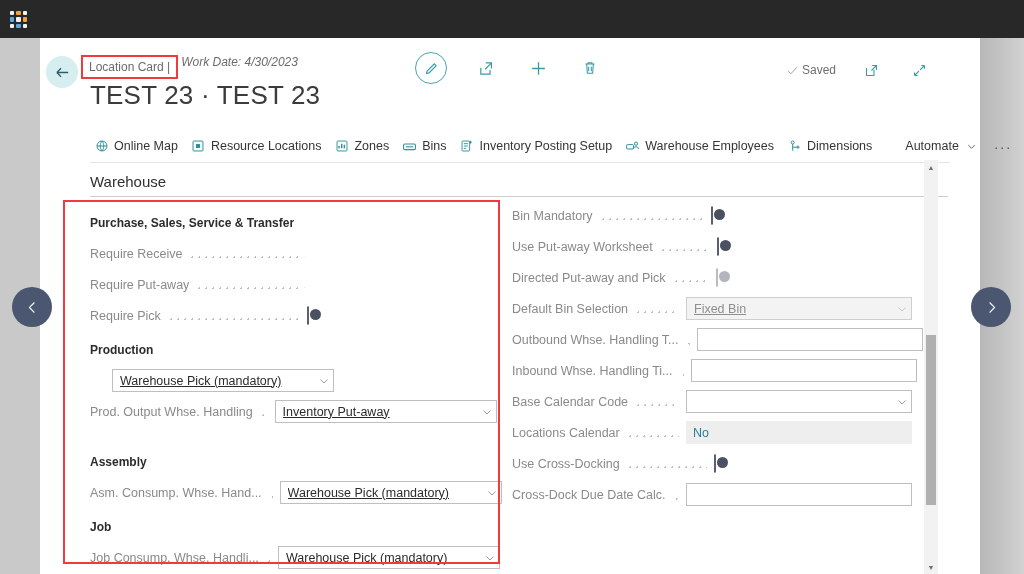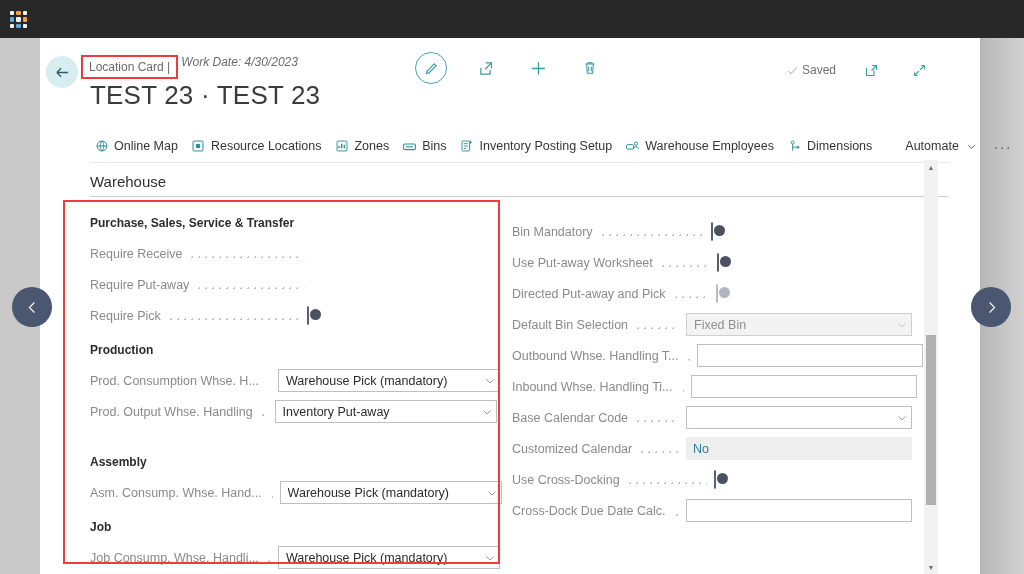--- a/index.html
+++ b/index.html
@@ -80,21 +80,21 @@
   .ribbon-rule { position: absolute; left: 50px; top: 124px; width: 860px; height: 1px; background: #e6e6e6; }
 
   
   .sect-title {
     position: absolute; left: 50px; top: 135px;
     font-size: 15px; font-weight: 400; color: #2f2f2f;
   }
   .sect-rule { position: absolute; left: 50px; top: 158px; width: 858px; height: 1px; background: #cdcdcd; }
 
   .colL { position: absolute; left: 50px; top: 172px; width: 410px; }
-  .colR { position: absolute; left: 472px; top: 172px; width: 400px; }
+  .colR { position: absolute; left: 472px; top: 156px; width: 400px; }
 
   .grp { font-size: 12px; font-weight: 700; color: #2c2c2c; margin: 6px 0 8px 0; }
   .row { display: flex; align-items: center; height: 31px; }
   .lab {
     font-size: 12.5px; color: #8a8a8a; white-space: nowrap;
     flex: 0 0 auto;
   }
   .leader {
     flex: 1 1 auto; min-width: 4px; height: 12px; margin: 0 7px;
     background-image: radial-gradient(circle, #bdbdbd 1px, transparent 1px);
@@ -108,21 +108,21 @@
   .tg.on::after { content:""; position:absolute; right:2px; top:2px; width:13px; height:13px; border-radius:50%; background:#fff; }
   .tg.off { background: #fff; border: 1px solid #5a5f6b; }
   .tg.off::after { content:""; position:absolute; left:2px; top:2px; width:11px; height:11px; border-radius:50%; background:#4b5160; }
   .tg.dis { background:#fff; border: 1px solid #b9bcc4; }
   .tg.dis::after { content:""; position:absolute; left:2px; top:2px; width:11px; height:11px; border-radius:50%; background:#b2b5bd; }
 
   
   .fld {
     height: 23px; border: 1px solid #bfbfbf; background: #fff;
     display: flex; align-items: center; padding: 0 4px 0 7px;
-    font-size: 12.5px; color: #2b2b2b; cursor: text;
+    font-size: 12.5px; color: #2b2b2b; cursor: text; text-decoration: underline;
   }
   .fld.ddl { padding-right: 3px; }
   .fld .txt { flex: 1 1 auto; white-space: nowrap; overflow: hidden; }
   .fld .chev { flex: 0 0 auto; color: #8e8e8e; display:flex; align-items:center; }
   .fld.disabled { background: #f3f3f3; border-color: #cfcfcf; color: #8e8e8e; }
   .fld.disabled .chev { color: #c3c3c3; }
   .flat {
     height: 23px; background: #eeeeee; display: flex; align-items: center;
     padding: 0 7px; font-size: 12.5px; color: #2b7f94; cursor: pointer;
   }
@@ -343,21 +343,20 @@
 
     <div class="row">
       <span class="lab">Require Pick</span>
       <span class="leader" style="max-width:132px"></span>
       <span class="ctl"><span class="tg off"></span></span>
     </div>
 
     <div class="grp" style="margin-top:12px">Production</div>
 
     <div class="row">
-      <span class="lab">Prod. Consumption Whse. H...</span>
       <span class="leader" style="max-width:8px; background:none"></span>
       <span class="ctl">
         <span class="fld ddl w-left-ddl">
           <span class="txt">Warehouse Pick (mandatory)</span>
           <span class="chev">
             <svg width="12" height="12" viewBox="0 0 24 24" fill="none" stroke="currentColor" stroke-width="1.8">
                 <path d="M5 9l7 7 7-7"></path>
               </svg>
           </span>
         </span>
@@ -478,21 +477,21 @@
           <span class="chev">
             <svg width="12" height="12" viewBox="0 0 24 24" fill="none" stroke="currentColor" stroke-width="1.8">
                 <path d="M5 9l7 7 7-7"></path>
               </svg>
           </span>
         </span>
       </span>
     </div>
 
     <div class="row">
-      <span class="lab">Customized Calendar</span>
+      <span class="lab">Locations Calendar</span>
       <span class="leader" style="max-width:74px"></span>
       <span class="ctl">
         <span class="flat w-right-ddl">No</span>
       </span>
     </div>
 
     <div class="row">
       <span class="lab">Use Cross-Docking</span>
       <span class="leader" style="max-width:80px"></span>
       <span class="ctl"><span class="tg off"></span></span>

